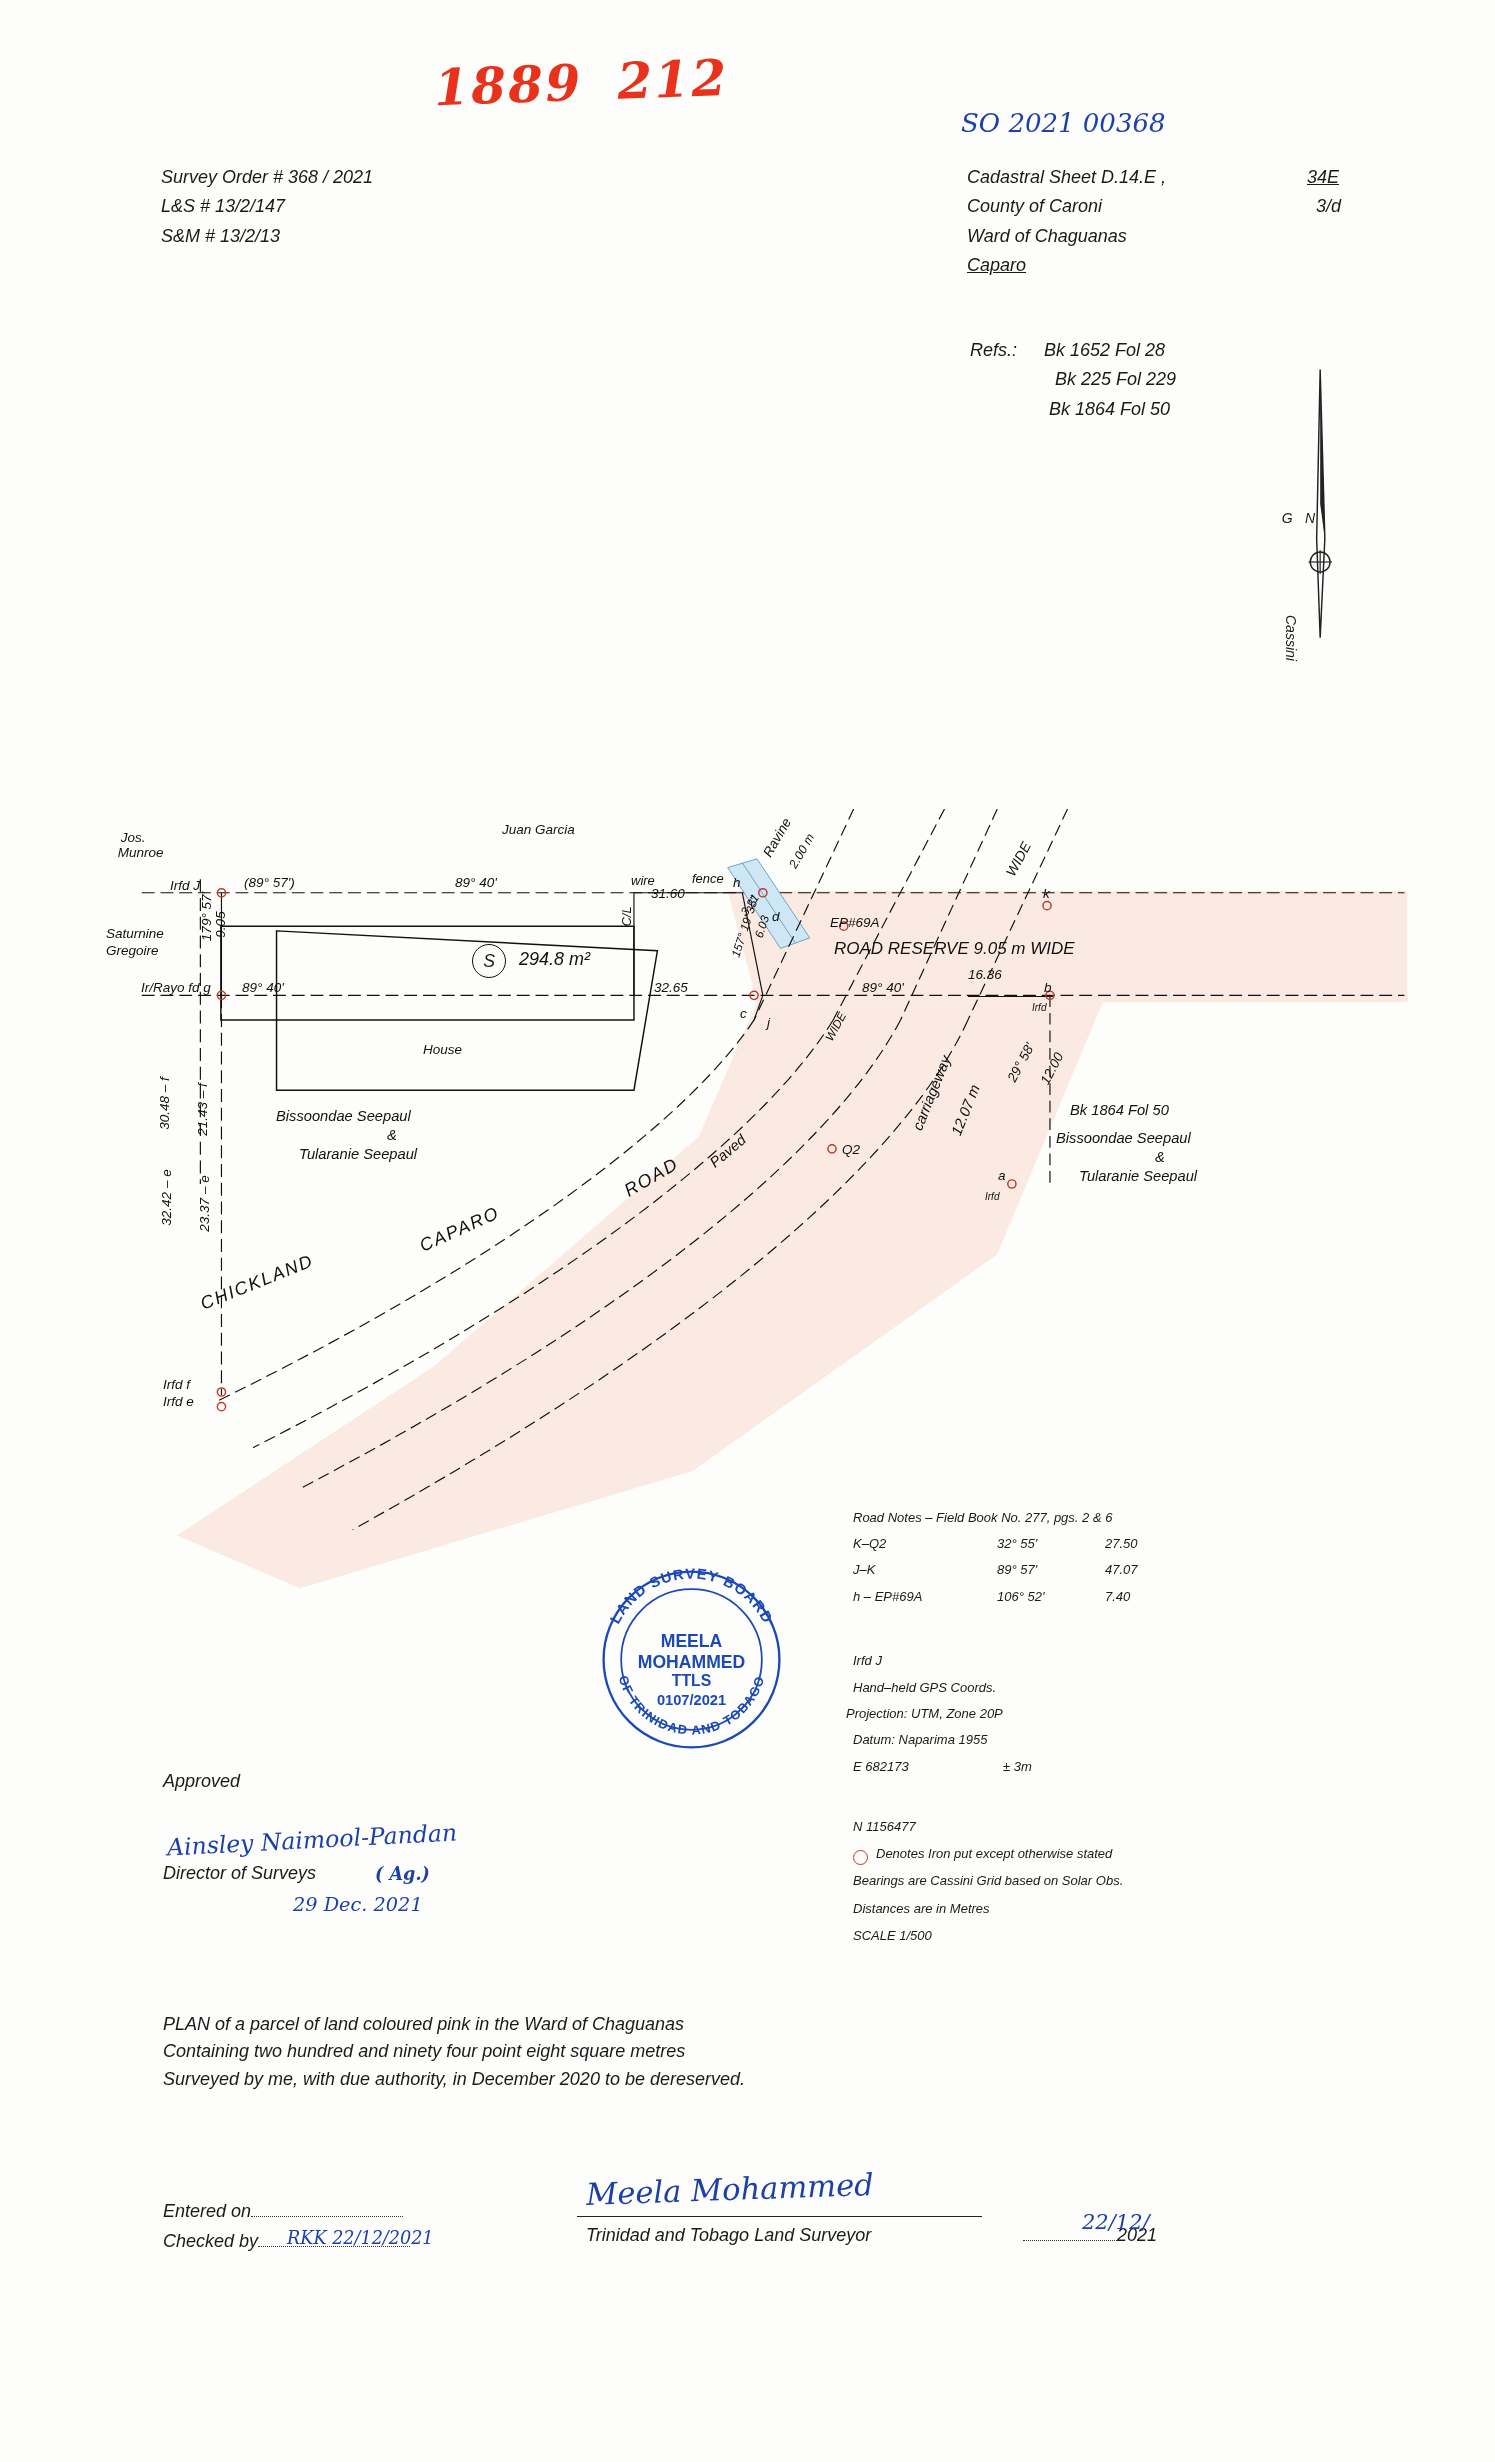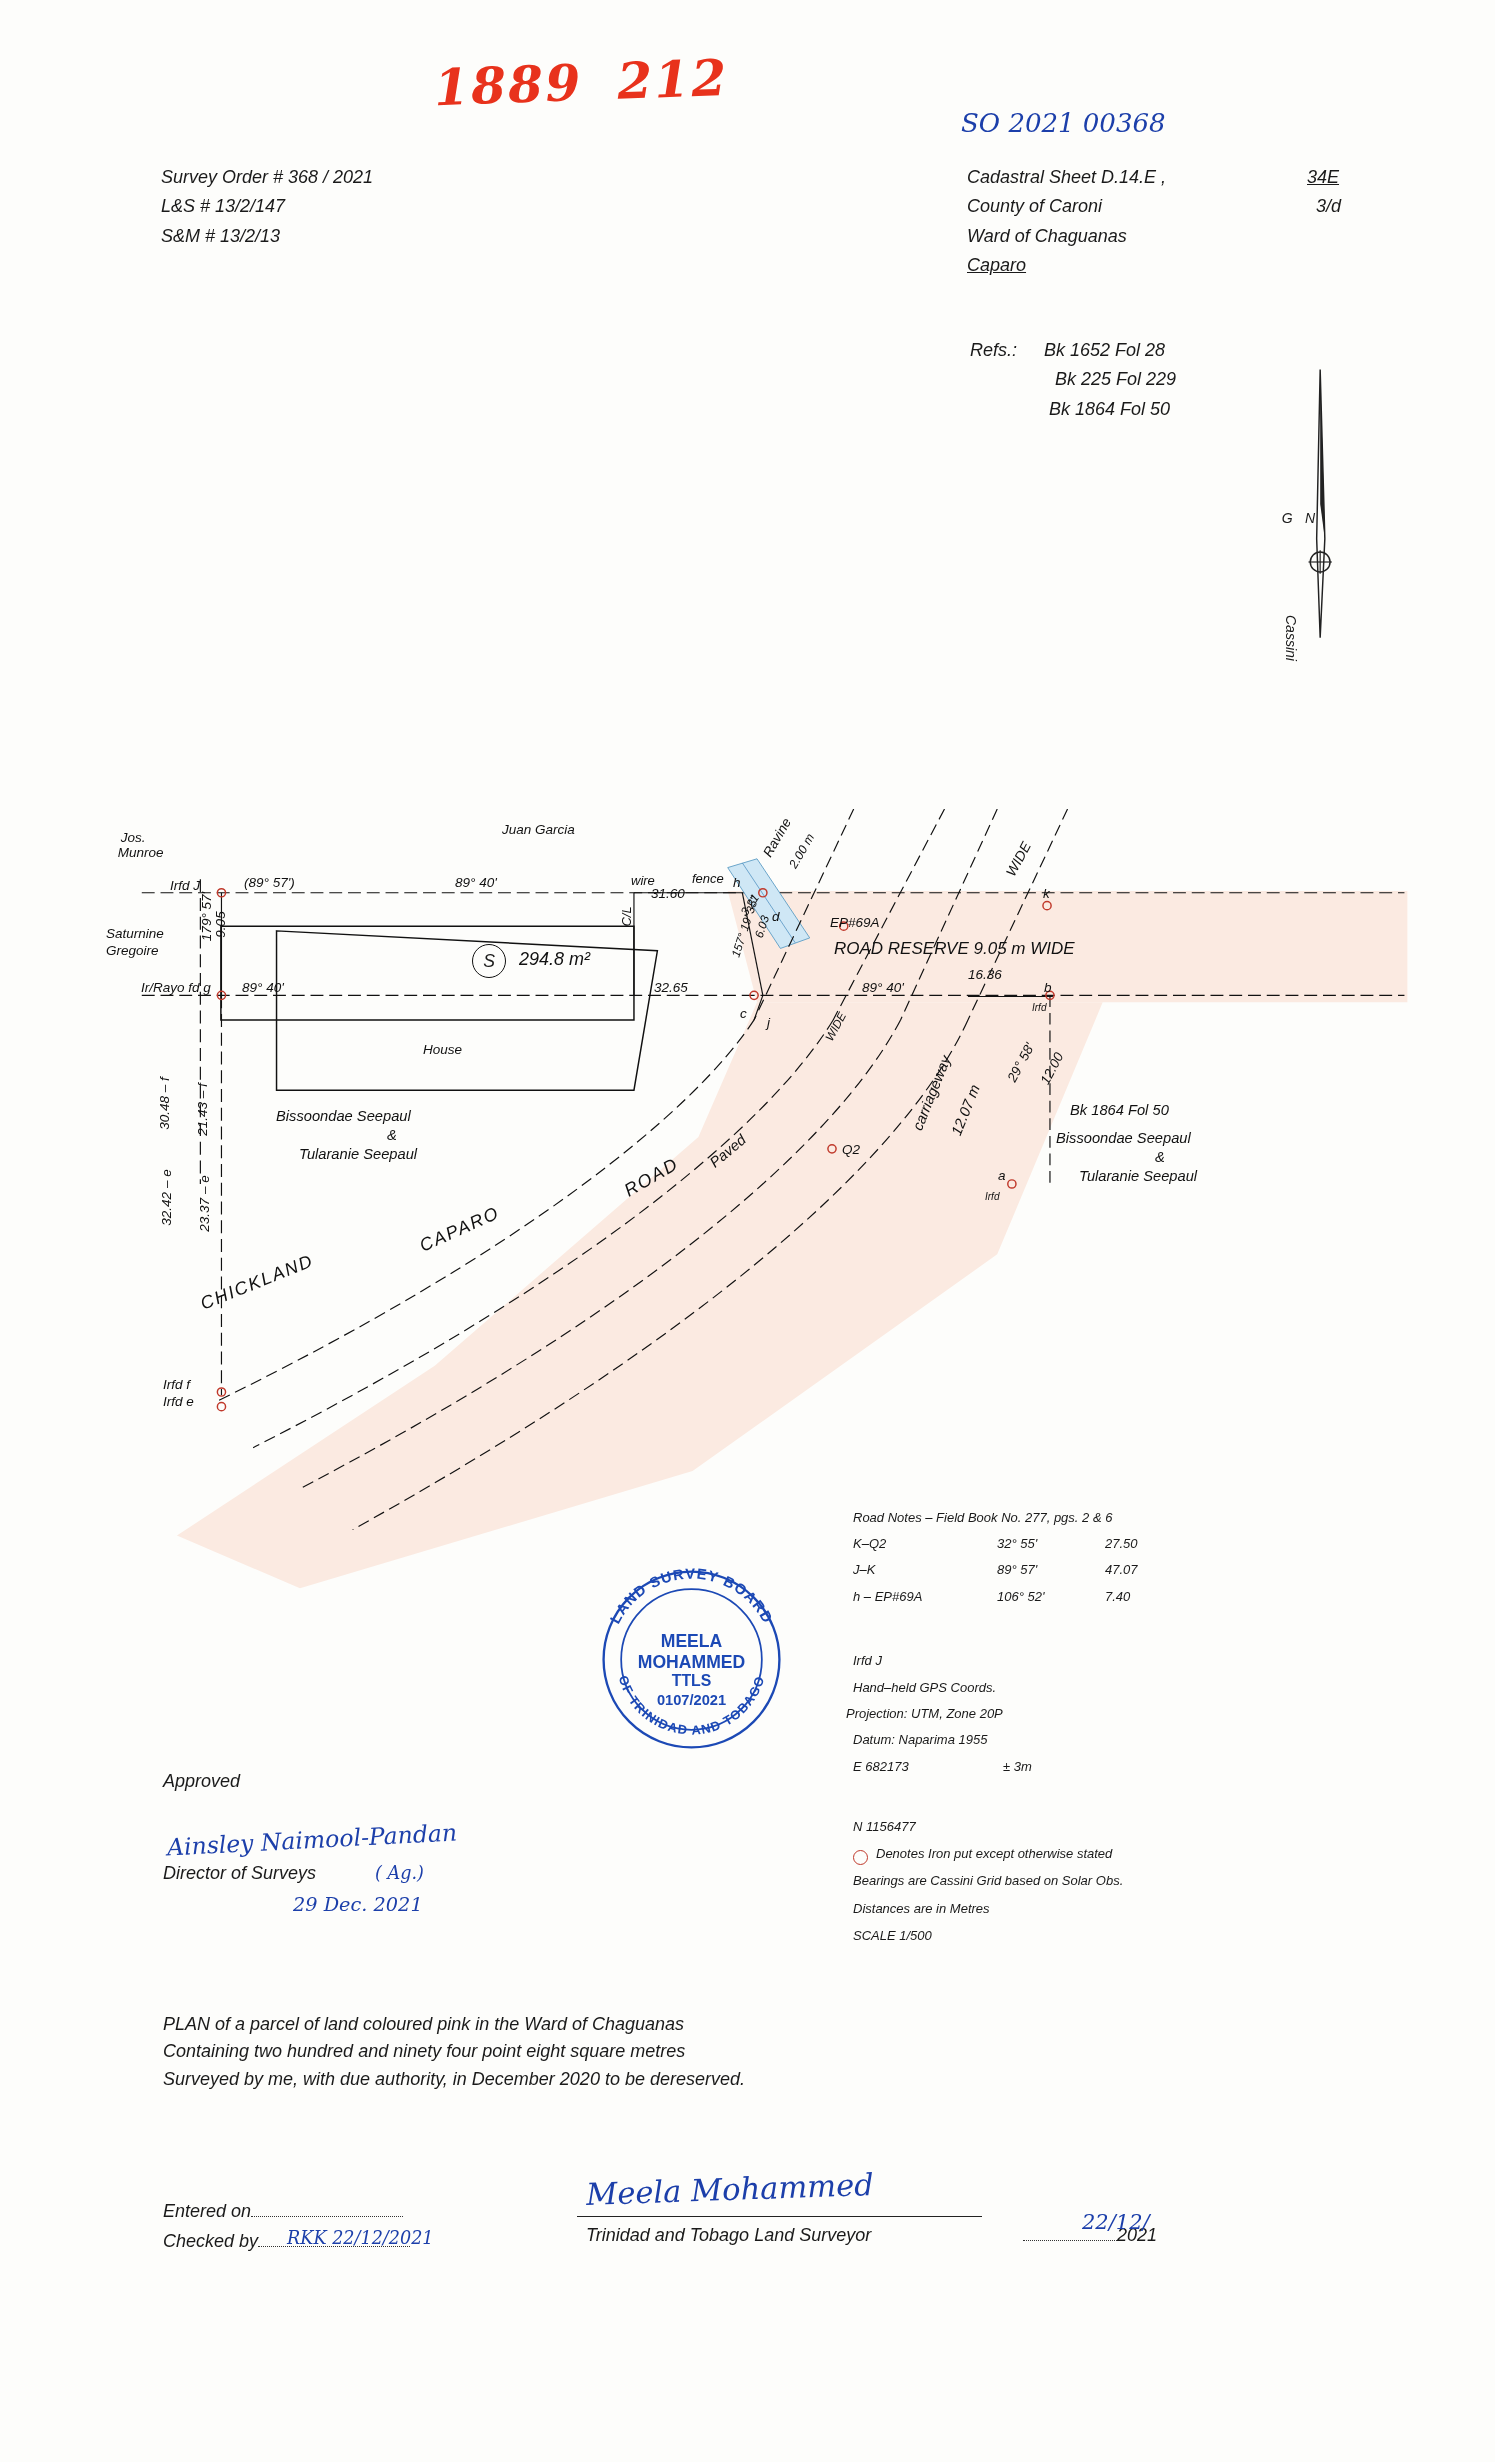--- a/index.html
+++ b/index.html
@@ -253,21 +253,21 @@
       <text x="180" y="158" text-anchor="middle" font-family="Liberation Sans, sans-serif" font-size="30" font-weight="bold" fill="#1c49b5">MEELA</text>
       <text x="180" y="194" text-anchor="middle" font-family="Liberation Sans, sans-serif" font-size="30" font-weight="bold" fill="#1c49b5">MOHAMMED</text>
       <text x="180" y="226" text-anchor="middle" font-family="Liberation Sans, sans-serif" font-size="27" font-weight="bold" fill="#1c49b5">TTLS</text>
       <text x="180" y="258" text-anchor="middle" font-family="Liberation Sans, sans-serif" font-size="25" font-weight="bold" fill="#1c49b5">0107/2021</text>
     </svg>
   </div>
 
   <div class="abs body-text" style="left:163px;top:1771px">Approved</div>
   <div class="abs hand" style="left:167px;top:1826px;font-size:23.5px;transform:rotate(-3deg);">Ainsley Naimool-Pandan</div>
   <div class="abs body-text" style="left:163px;top:1863px">Director of Surveys</div>
-  <div class="abs hand" style="left:375px;top:1863px;font-size:17.6px;">( Ag.)</div>
+  <div class="abs hand" style="left:375px;top:1863px;font-size:17.6px;font-weight:bold;">( Ag.)</div>
   <div class="abs hand" style="left:293px;top:1893px;font-size:19.3px;">29 Dec. 2021</div>
 
   <div class="abs body-text" style="left:163px;top:2014px">PLAN of a parcel of land coloured pink in the Ward of Chaguanas</div>
   <div class="abs body-text" style="left:163px;top:2041px">Containing two hundred and ninety four point eight square metres</div>
   <div class="abs body-text" style="left:163px;top:2069px">Surveyed by me, with due authority, in December 2020 to be dereserved.</div>
 
   <div class="abs body-text" style="left:163px;top:2201px">
     <span>Entered on</span><span class="dotline" style="width:152px"></span>
   </div>
   <div class="abs body-text" style="left:163px;top:2231px">

